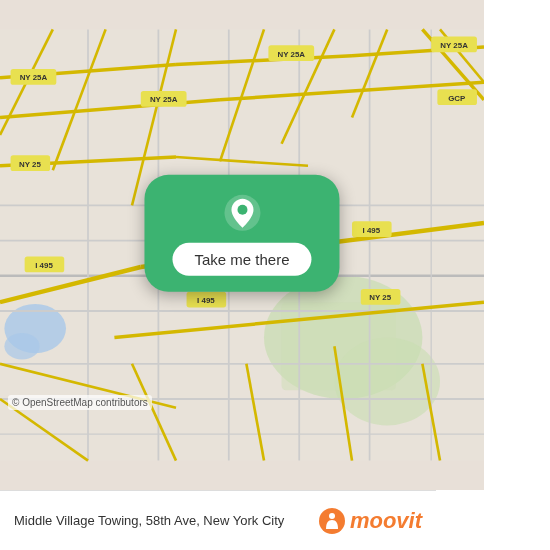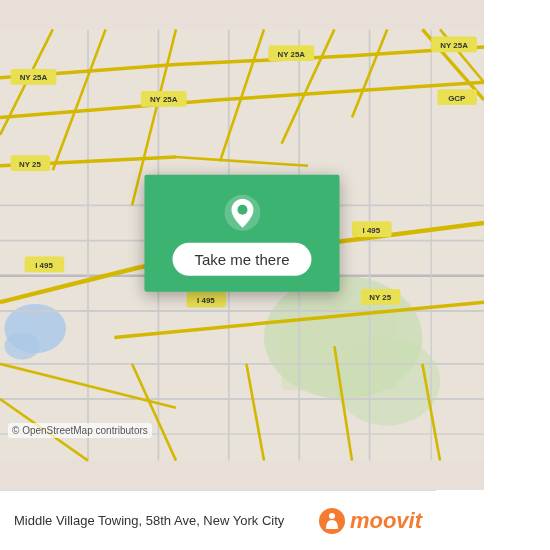--- a/index.html
+++ b/index.html
@@ -27,21 +27,21 @@
       top: 0; left: 0;
     }
 
     
     #card-overlay {
       position: absolute;
       top: 50%;
       left: 50%;
       transform: translate(-50%, -60%);
       background: #3cb371;
-      border-radius: 2px;
+      border-radius: 24px;
       padding: 18px 28px 16px 28px;
       display: flex;
       flex-direction: column;
       align-items: center;
       box-shadow: 0 4px 16px rgba(0,0,0,0.3);
       min-width: 175px;
     }
 
     #pin-icon {
       width: 40px;
@@ -92,21 +92,21 @@
     }
 
     #location-text {
       font-size: 13px;
       color: #333;
       flex: 1;
     }
 
     #copyright-bar {
       position: absolute;
-      bottom: 52px;
+      bottom: 80px;
       left: 8px;
       font-size: 10px;
       color: #555;
       background: rgba(255,255,255,0.7);
       padding: 2px 4px;
       border-radius: 3px;
     }
   </style>
 </head>
 <body>

